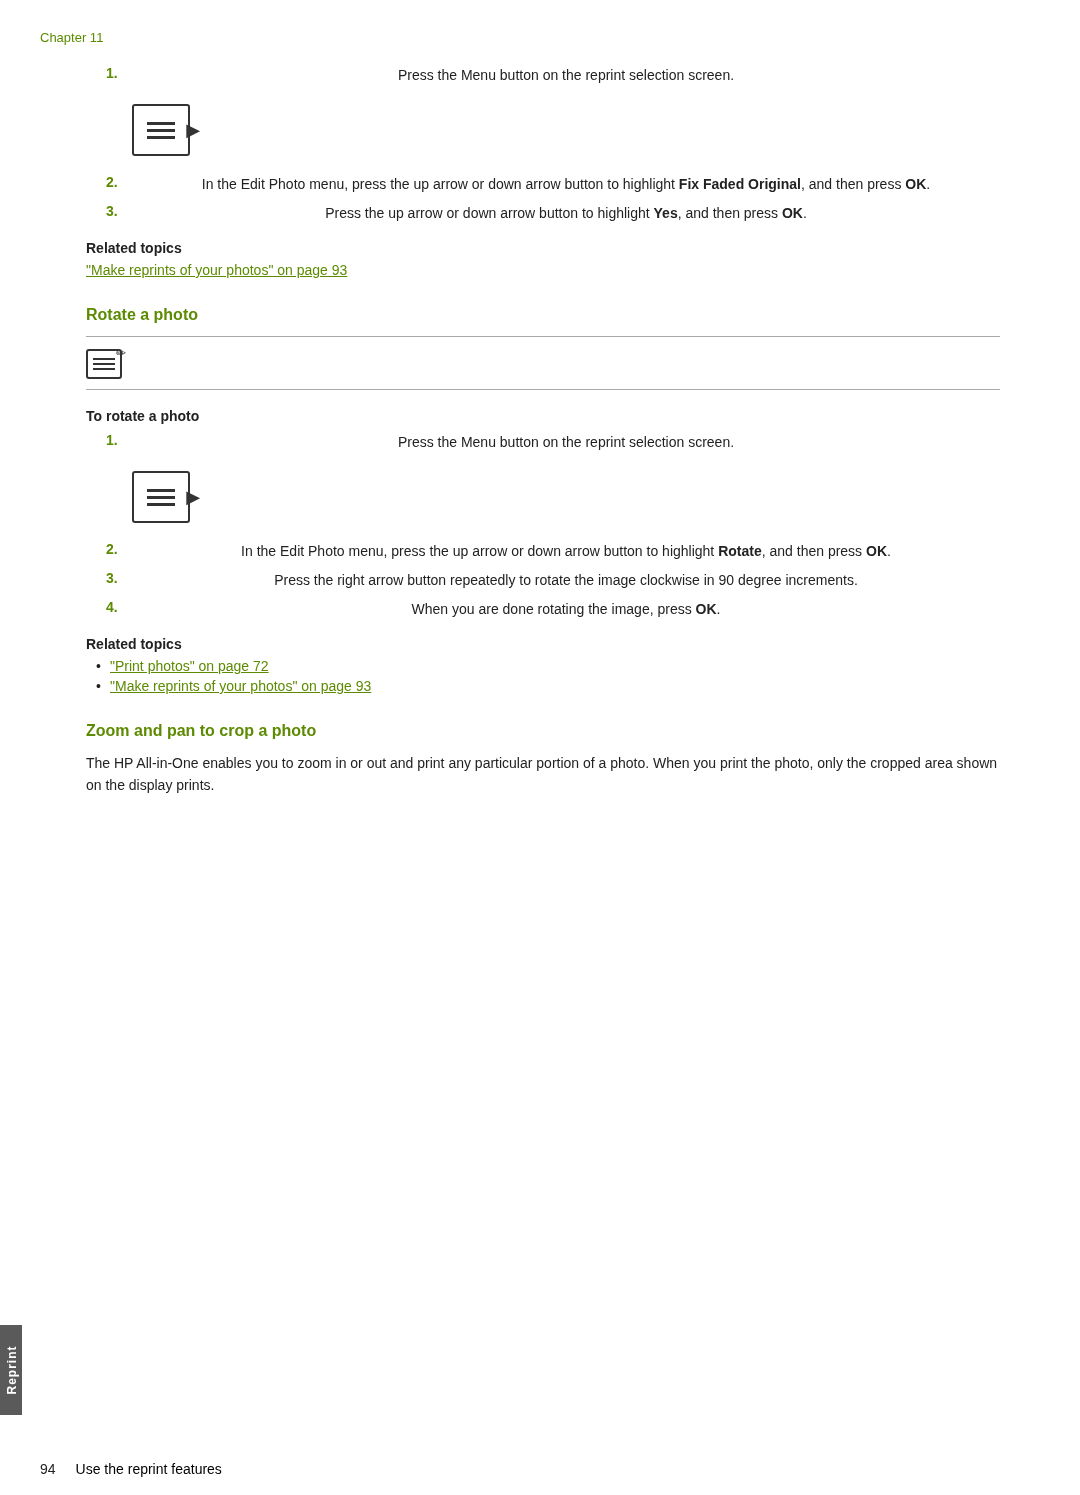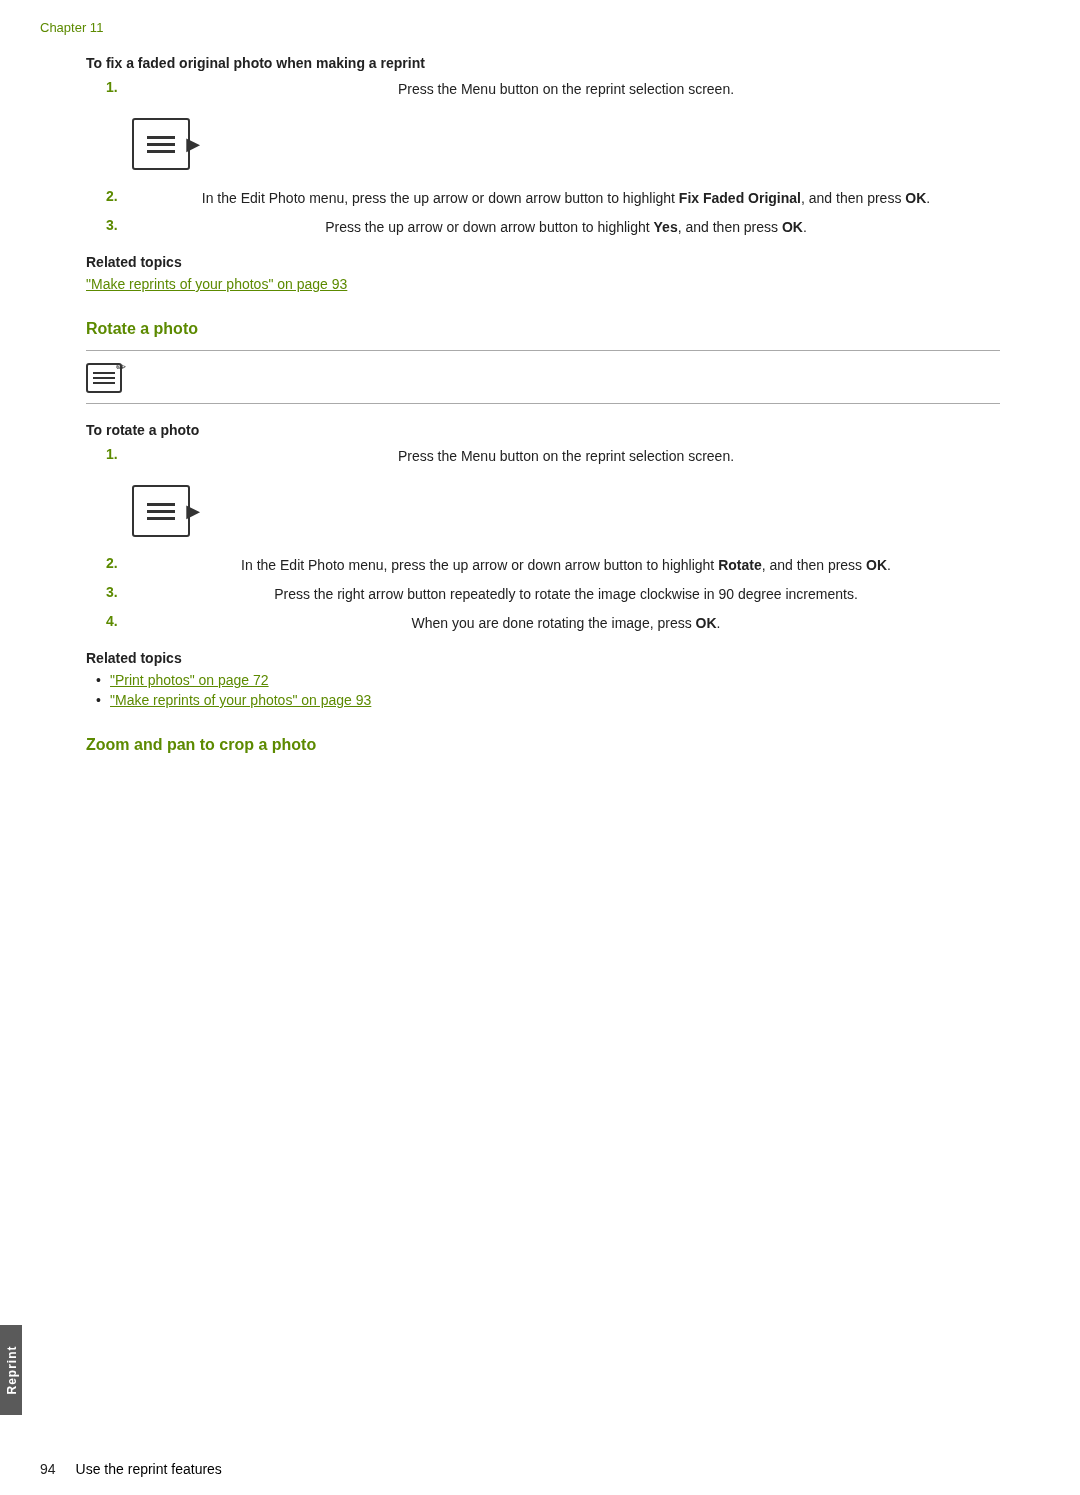--- a/index.html
+++ b/index.html
@@ -38,21 +38,21 @@
       font-weight: bold;
       transform: rotate(-90deg);
       white-space: nowrap;
       letter-spacing: 1px;
     }
 
     
     .main-content {
       margin-left: 40px;
       margin-right: 80px;
-      padding-top: 20px;
+      padding-top: 30px;
       flex: 1;
     }
 
     
     .chapter-label {
       color: #5c8a00;
       font-size: 13px;
       margin-bottom: 20px;
     }
 
@@ -244,21 +244,20 @@
   <div class="side-tab">
     <span class="side-tab-label">Reprint</span>
   </div>
 
   <div class="main-content">
 
     <div class="chapter-label">Chapter 11</div>
 
     <div class="indented">
 
-      <div class="section-heading-bold">To fix a faded original photo when making a reprint</div>
 
       <ol class="numbered-list">
 
         <li>
           <span class="list-number">1.</span>
           <span class="list-text">Press the Menu button on the reprint selection screen.</span>
         </li>
       </ol>
 
       
@@ -355,20 +354,21 @@
         <li>
           <span class="bullet-dot">•</span>
           <span class="related-link">"Make reprints of your photos" on page 93</span>
         </li>
       </ul>
 
     </div>
 
     <div class="indented">
       <div class="section-title">Zoom and pan to crop a photo</div>
+      <div class="body-para">The HP All-in-One enables you to zoom in or out and print any particular portion of a photo. When you print the photo, only the cropped area shown on the display prints.</div>
     </div>
 
   </div>
 </div>
 
 <div class="page-footer">
   <span class="page-number">94</span>
   <span class="footer-section-label">Use the reprint features</span>
 </div>
 

